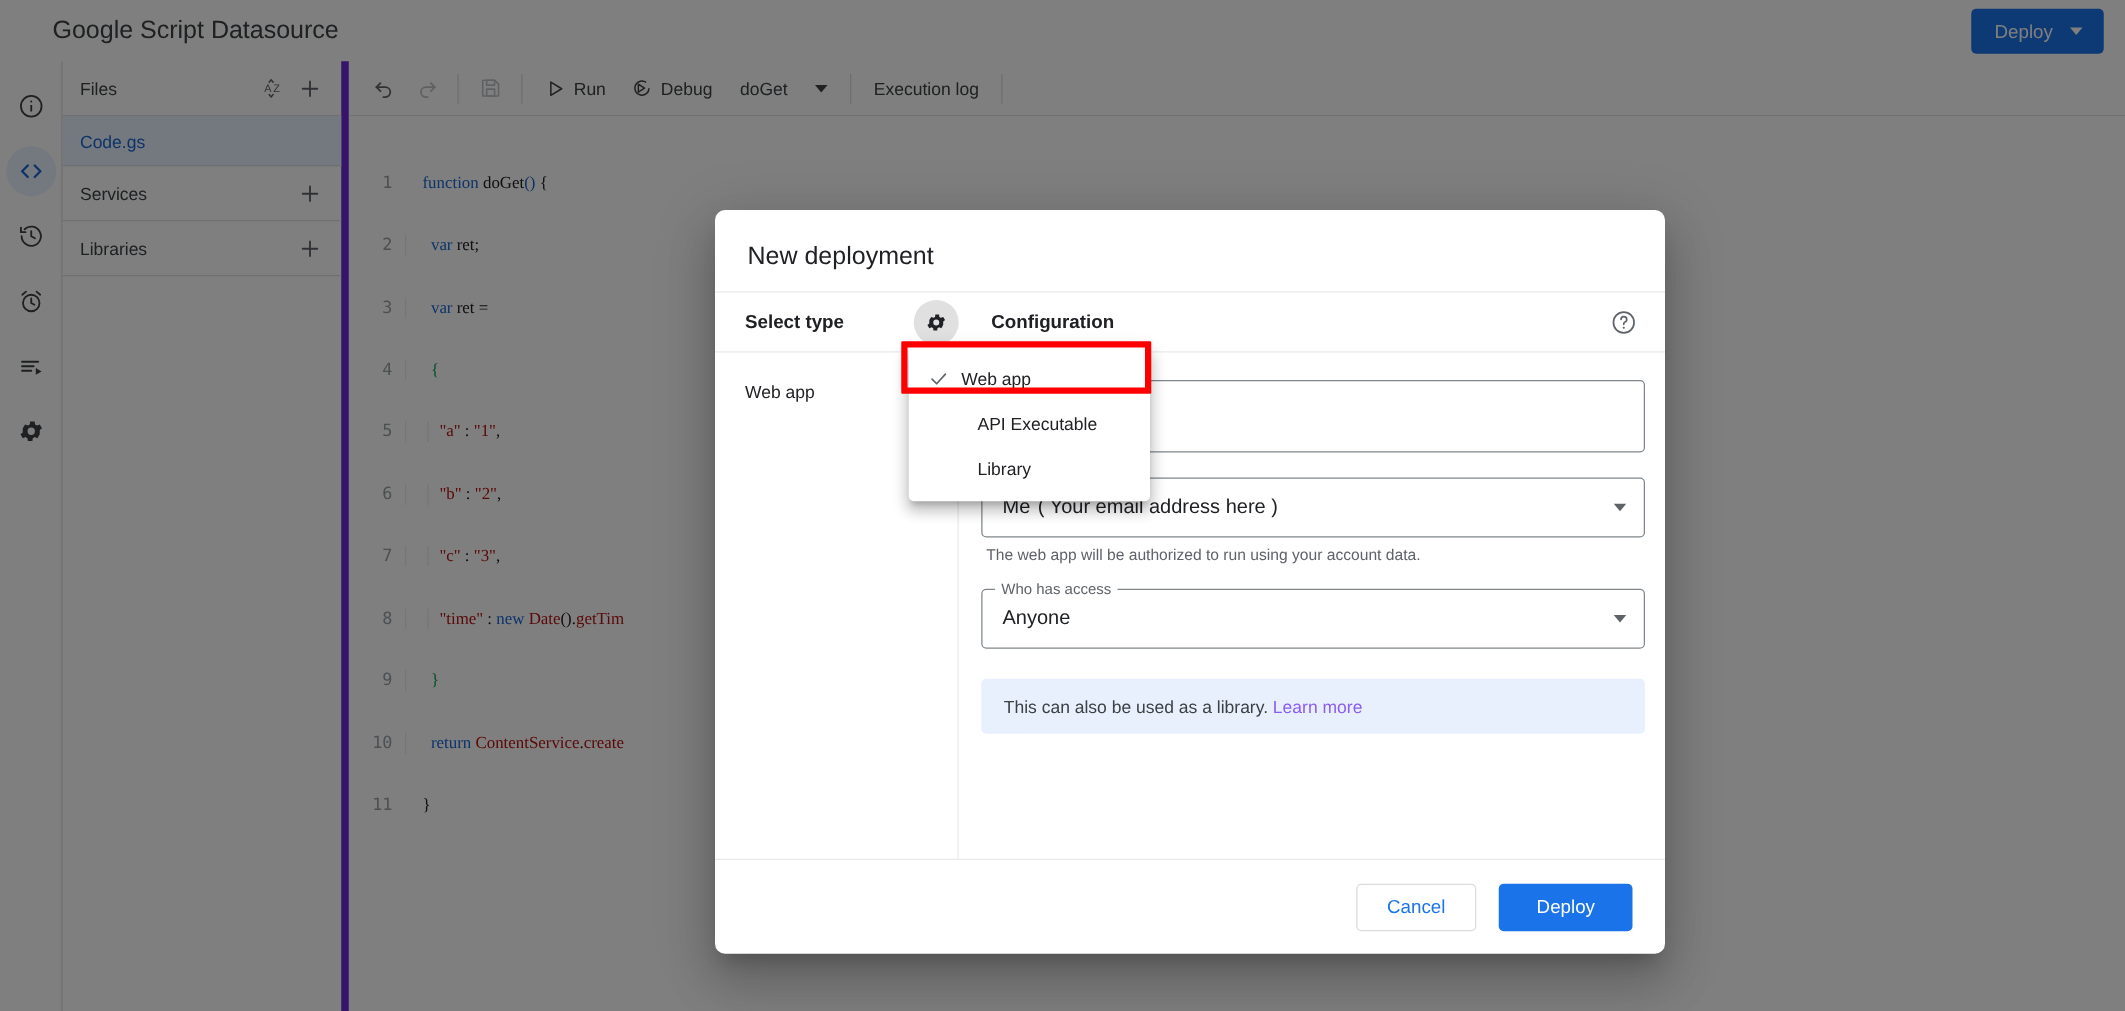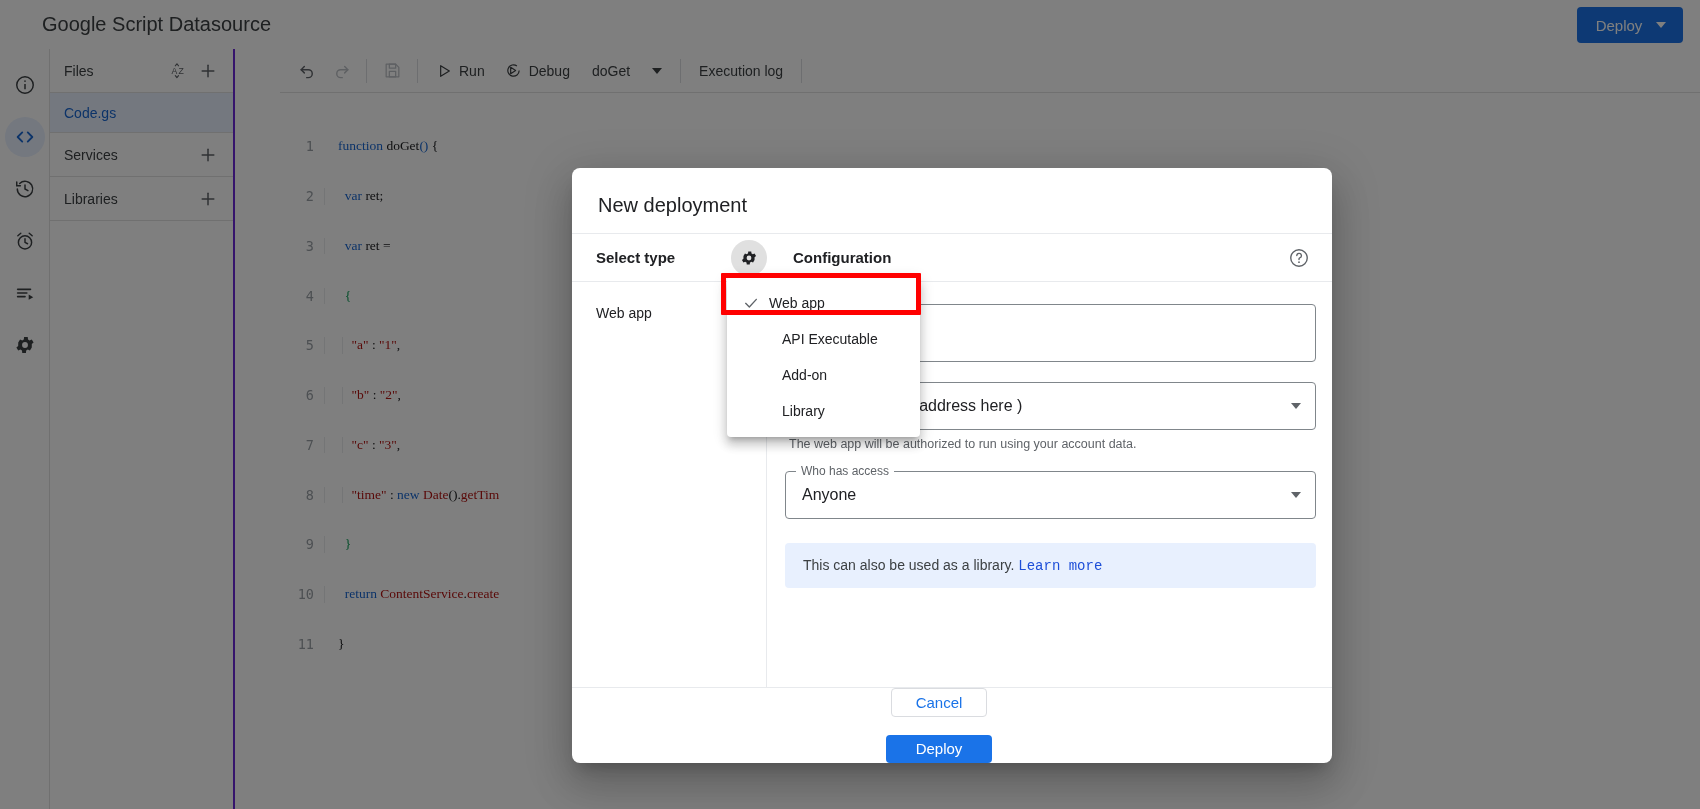--- a/index.html
+++ b/index.html
@@ -65,23 +65,23 @@
   }
   .rail-btn {
     width: 40px; height: 40px; border-radius: 50%;
     display: flex; align-items: center; justify-content: center;
     cursor: pointer; color: #3c4043;
   }
   .rail-btn.active { background: #e8f0fe; color: #1967d2; }
 
   
   #files-panel {
-    position: absolute; left: 49px; top: 49px; width: 186px; bottom: 0;
-    background: #ffffff;
-    border-right: 2px solid #6d28d9;
+    position: absolute; left: 49px; top: 49px; width: 230px; bottom: 0;
+    background: #ffffff;
+    border-right: 6px solid #6d28d9;
     border-left: 1px solid #e0e0e0;
   }
   .panel-header {
     height: 44px; display: flex; align-items: center;
     padding: 0 10px 0 14px;
     border-bottom: 1px solid #e0e0e0;
     font-size: 14px; color: #3c4043;
   }
   .panel-header .ph-title { flex: 1; }
   .ph-action {
@@ -233,26 +233,26 @@
     margin: 7px 0 20px 4px;
   }
   .spacer-20 { height: 20px; }
   #library-note {
     margin-top: 24px;
     background: #e8f0fe;
     border-radius: 4px;
     padding: 14px 18px;
     font-size: 14px; color: #3c4043;
   }
-  #library-note a { color: #1d4ed8; text-decoration: none; cursor: pointer; font-family: Liberation Mono, monospace; }
+  #library-note a { color: #8b5cf6; text-decoration: none; cursor: pointer; }
 
   #dialog-footer {
     height: 76px; border-top: 1px solid #e8eaed;
     display: flex; align-items: center; justify-content: flex-end;
-    padding-right: 26px; gap: 18px; flex-direction: column;
+    padding-right: 26px; gap: 18px;
   }
   .btn {
     height: 38px; border-radius: 4px; font-size: 15px;
     font-family: inherit; cursor: pointer;
     display: flex; align-items: center; justify-content: center;
     padding: 0 24px;
   }
   #cancel-btn { background: #fff; color: #1a73e8; border: 1px solid #dadce0; }
   #deploy-btn { background: #1a73e8; color: #fff; border: none; padding: 0 30px; }
 
@@ -517,20 +517,17 @@
       <svg width="16" height="16" viewBox="0 0 24 24" fill="none" stroke="currentColor" stroke-width="2" stroke-linecap="round" stroke-linejoin="round">
           <polyline points="4,12.5 9.5,18 20,6.5"></polyline>
         </svg>
     </span>
     <span class="dd-label">Web app</span>
   </div>
   <div class="dd-item">
     <span class="dd-label">API Executable</span>
   </div>
   <div class="dd-item">
-    <span class="dd-label">Add-on</span>
-  </div>
-  <div class="dd-item">
     <span class="dd-label">Library</span>
   </div>
 </div>
 
 <div id="highlight-box"></div>
 
 </body></html>

